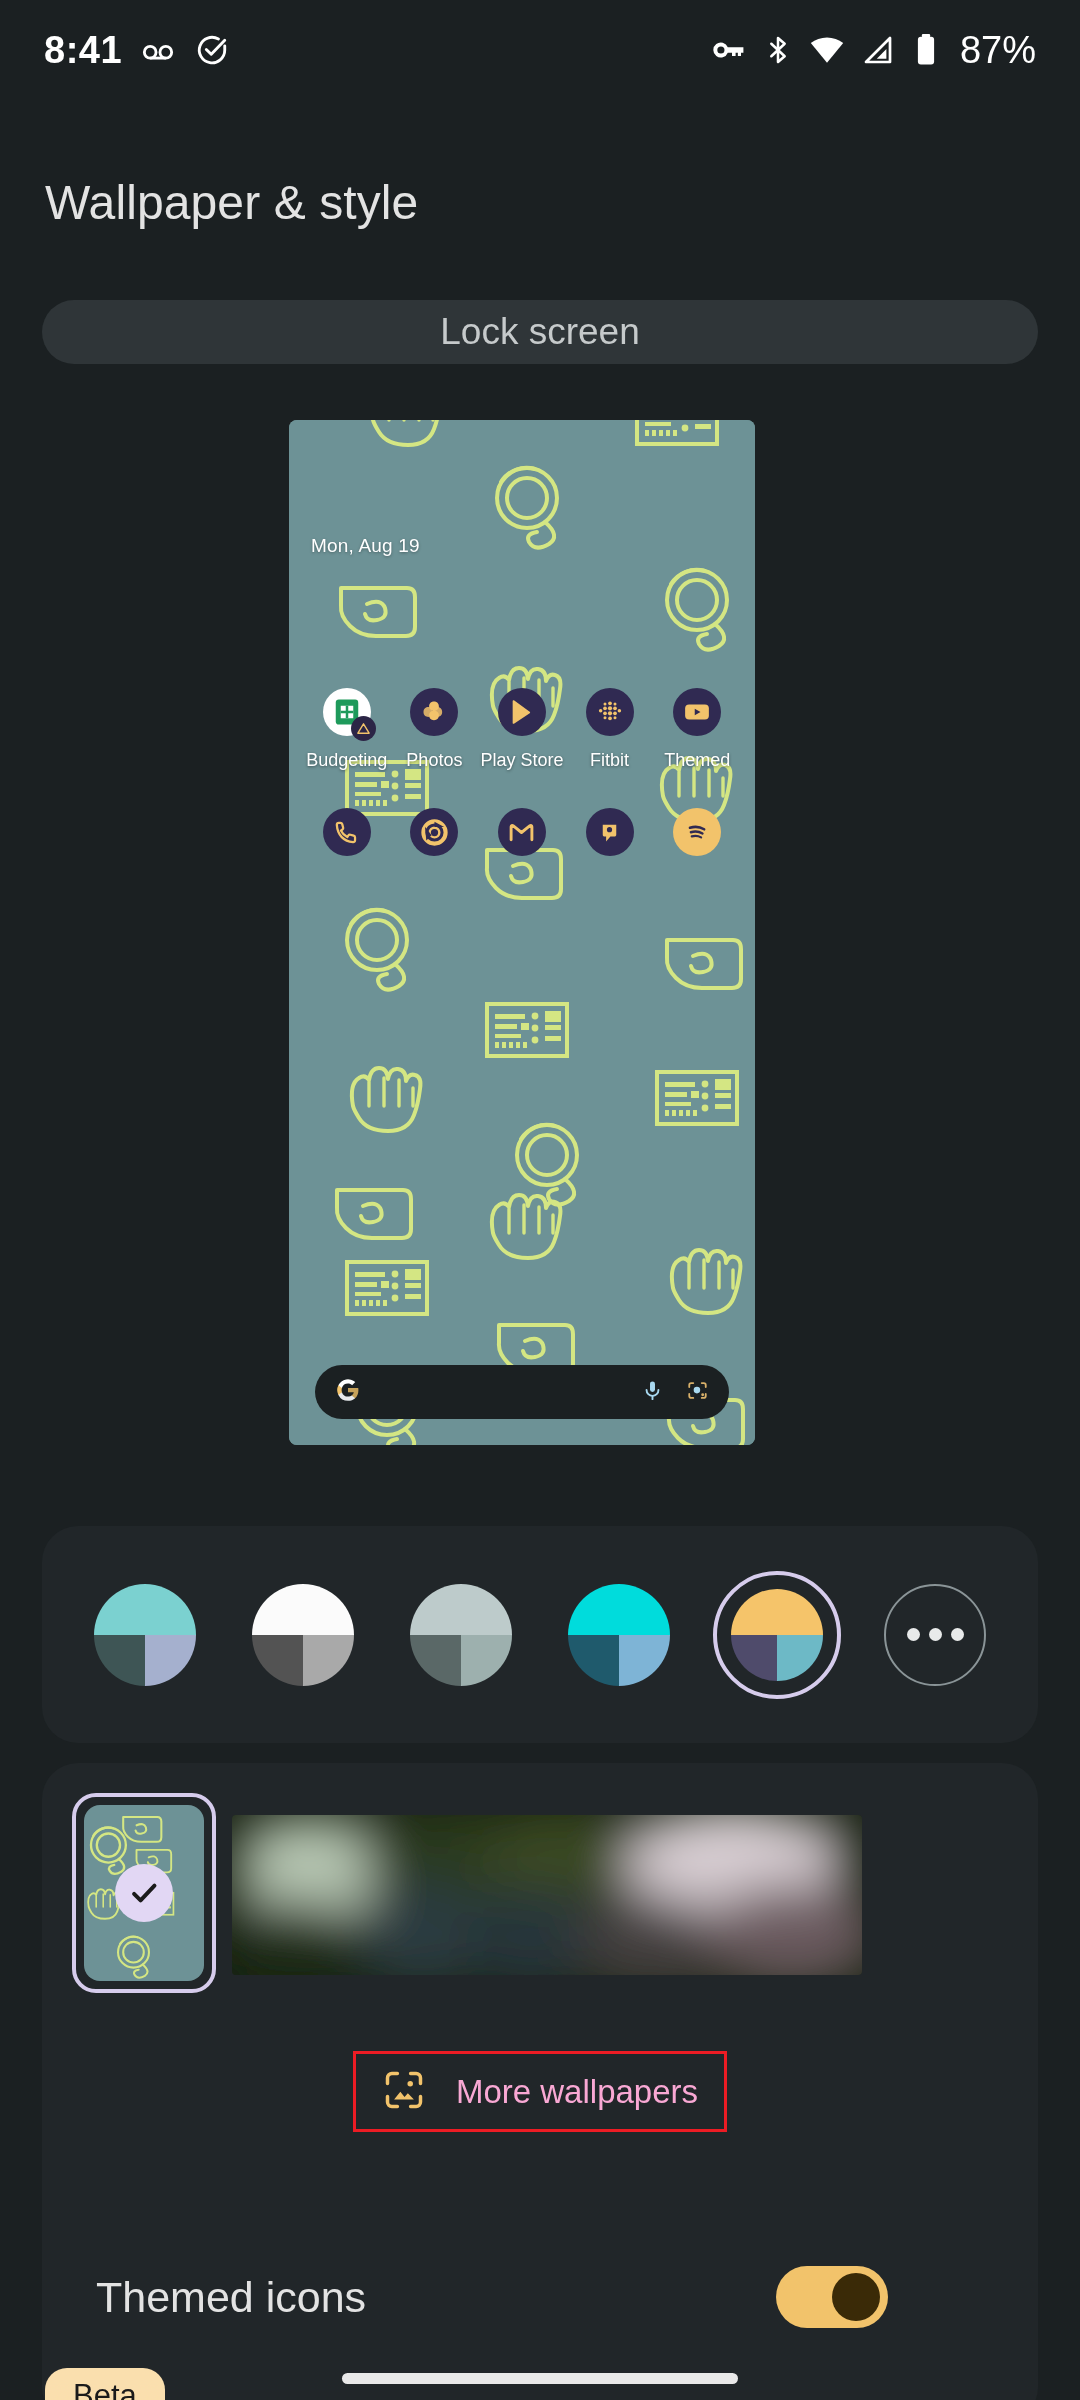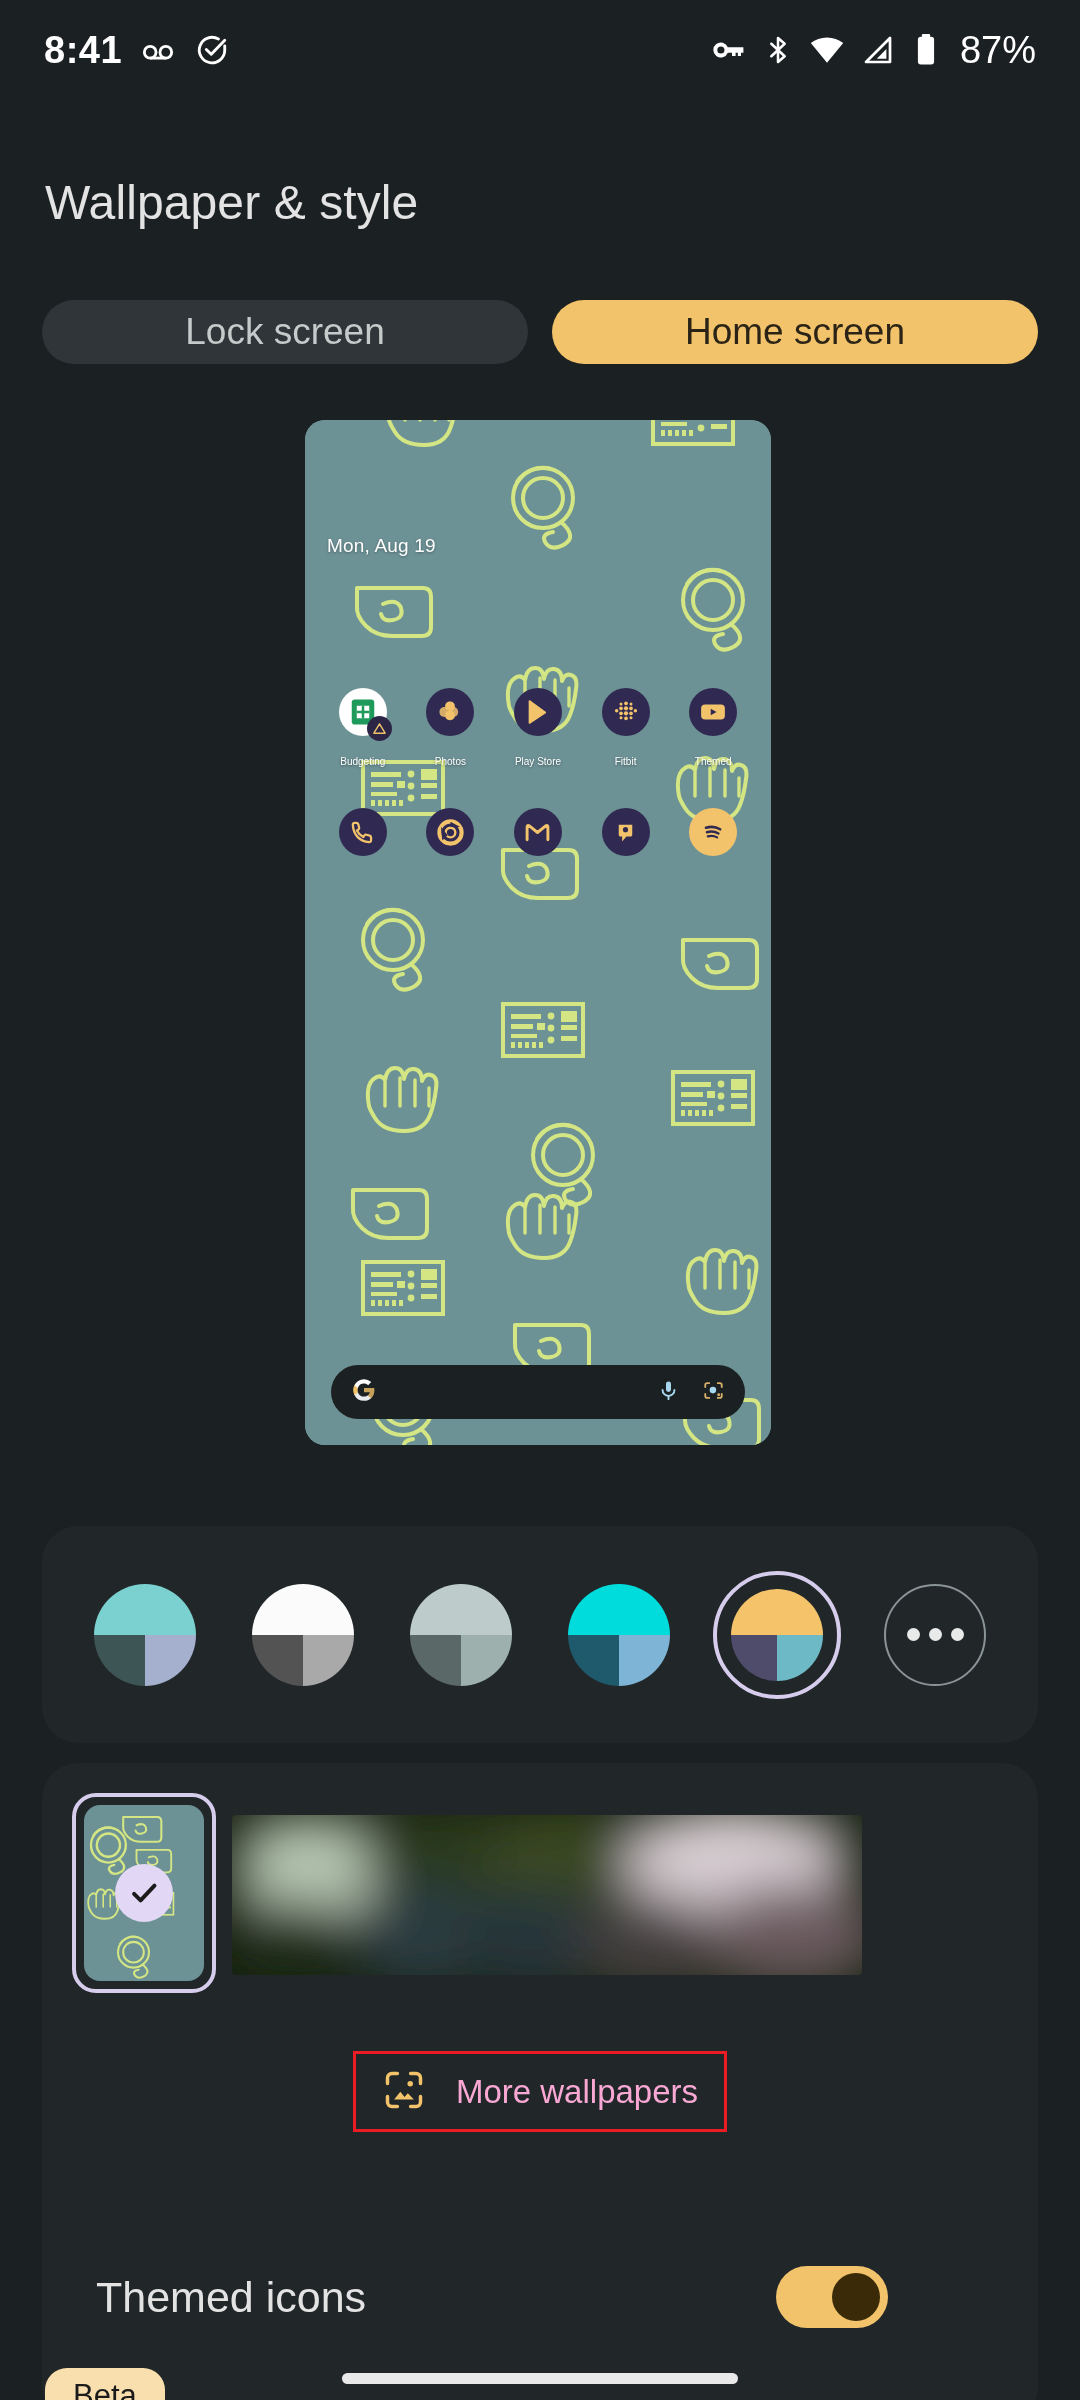--- a/index.html
+++ b/index.html
@@ -38,23 +38,23 @@
     flex:1; height:64px; border-radius:37px;
     display:flex; align-items:center; justify-content:center;
     font-size:37px; cursor:pointer; border:none;
     font-family:"Liberation Sans", sans-serif;
   }
   .tab.inactive { background:#2F3538; color:#C6CACB; }
   .tab.active   { background:#F2C36B; color:#2B2416; }
 
   
   .preview-wrap {
-    position:absolute; top:420px; left:305px;
+    position:absolute; top:420px; left:289px;
     width:466px; height:1025px;
-    border-radius:20px; overflow:hidden;
+    border-radius:8px; overflow:hidden;
     background:#6D9296;
   }
   .wp-canvas { position:absolute; inset:0; }
   .wp-date {
     position:absolute; top:115px; left:22px;
     color:#FFFFFF; font-size:19px; letter-spacing:0.2px;
     text-shadow:0 1px 3px rgba(0,0,0,0.35);
   }
 
   .app-row {
@@ -63,21 +63,21 @@
   }
   .app-row.row1 { top:268px; }
   .app-cell { width:72px; display:flex; flex-direction:column; align-items:center; }
   .app-ico {
     width:48px; height:48px; border-radius:50%;
     background:#302A52; display:flex; align-items:center; justify-content:center;
     position:relative;
   }
   .app-ico.white { background:#FFFFFF; }
   .app-label {
-    margin-top:20px; font-size:10px; color:#FFFFFF;
+    margin-top:14px; font-size:18px; color:#FFFFFF;
     text-shadow:0 1px 3px rgba(0,0,0,0.45); white-space:nowrap;
   }
   .badge {
     position:absolute; right:-5px; bottom:-5px;
     width:25px; height:25px; border-radius:50%;
     background:#2C2546; display:flex; align-items:center; justify-content:center;
   }
 
   .dock {
     position:absolute; top:388px; left:0; width:466px;
@@ -238,21 +238,20 @@
       </svg>
     </span>
     <span class="sb-pct">87%</span>
   </div>
 </div>
 
 <div class="page-title">Wallpaper &amp; style</div>
 
 <div class="tabs">
   <button class="tab inactive">Lock screen</button>
-  <button class="tab active">Home screen</button>
 </div>
 
 <div class="preview-wrap">
 
   <svg class="wp-canvas" viewBox="0 0 466 1025" preserveAspectRatio="none">
     <rect width="466" height="1025" fill="#6D9296"></rect>
     <defs>
       <g id="yoyo">
         <circle cx="0" cy="0" r="30" fill="none" stroke="#D4E683" stroke-width="4"></circle>
         <circle cx="0" cy="0" r="20" fill="none" stroke="#D4E683" stroke-width="4"></circle>

